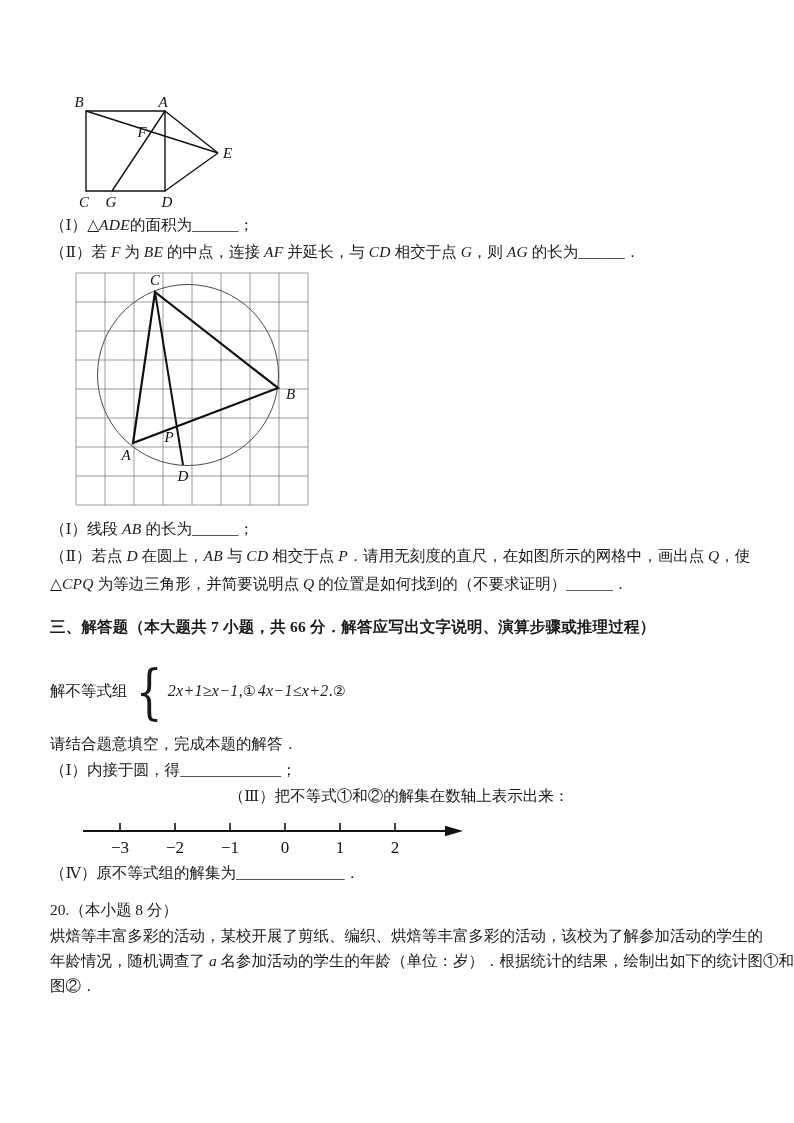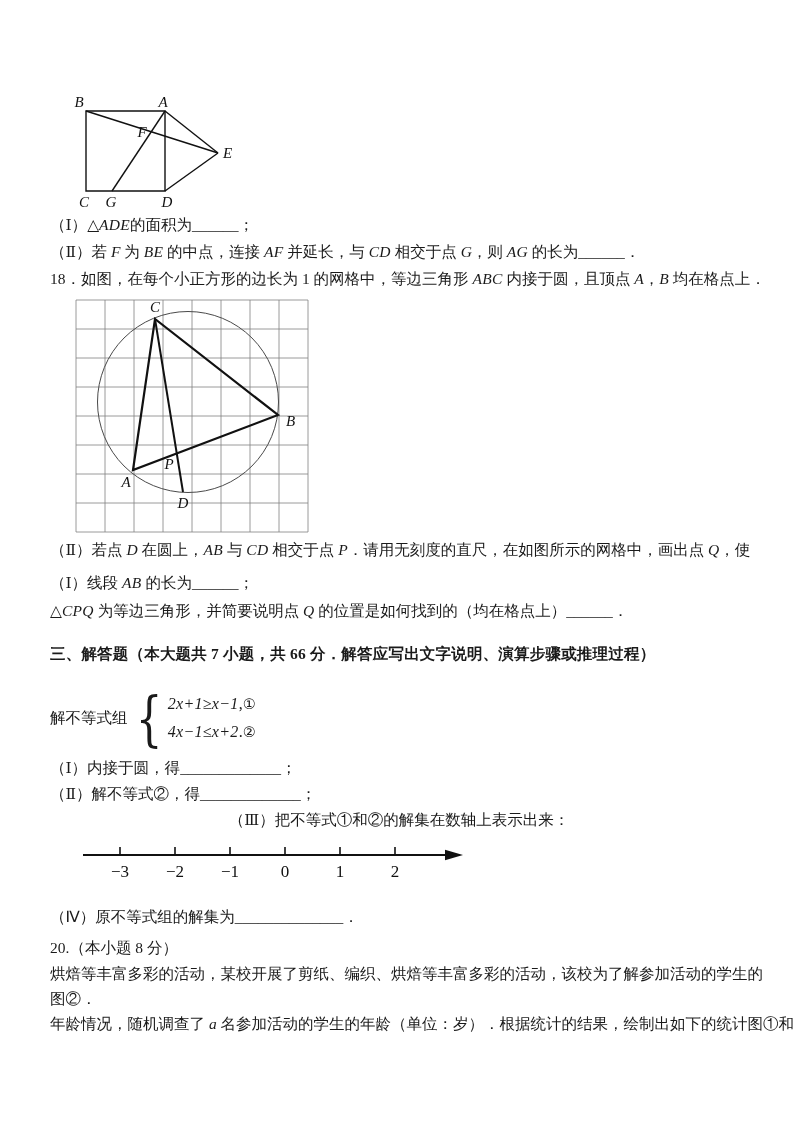--- a/index.html
+++ b/index.html
@@ -25,21 +25,21 @@
   .ptlabel{font-style:italic;font-size:15px;fill:#111;}
   .numlabel{font-size:17px;fill:#111;}
   .ineq-system{display:flex;align-items:center;margin:22px 0 8px 0;height:58px;}
   .ineq-lead{line-height:58px;}
   .brace{
     font-family:"DejaVu Serif",serif;
     font-size:60px;font-weight:400;line-height:58px;
     display:inline-block;transform:scaleX(.7);
     margin:0 0 0 2px;
   }
-  .eqs{display:flex;flex-direction:column;justify-content:center;gap:2px;}
+  .eqs{display:flex;flex-direction:row;justify-content:center;gap:2px;}
   .eqs .eqline{line-height:26px;font-size:16px;white-space:nowrap;}
 </style>
 </head>
 <body>
 
 <div class="page">
   <div class="content">
 
     <svg class="fig" width="230" height="118" viewBox="0 0 230 118" style="margin-left:10px;">
       <g stroke="#111" stroke-width="1.4" fill="none">
@@ -53,56 +53,55 @@
       <text class="ptlabel" x="103" y="14" text-anchor="middle">A</text>
       <text class="ptlabel" x="24" y="114" text-anchor="middle">C</text>
       <text class="ptlabel" x="51" y="114" text-anchor="middle">G</text>
       <text class="ptlabel" x="107" y="114" text-anchor="middle">D</text>
       <text class="ptlabel" x="163" y="65" text-anchor="start">E</text>
       <text class="ptlabel" x="82" y="44" text-anchor="middle">F</text>
     </svg>
 
     <div class="tline"><span class="seg-n">（Ⅰ）</span><span class="seg-n">△</span><span class="seg-b">ADE</span><span class="seg-n">的面积为</span><span class="seg-n">______</span><span class="seg-n">；</span></div>
     <div class="tline"><span class="seg-n">（Ⅱ）若 </span><span class="seg-i">F</span><span class="seg-n"> 为 </span><span class="seg-b">BE</span><span class="seg-n"> 的中点，连接 </span><span class="seg-b">AF</span><span class="seg-n"> 并延长，与 </span><span class="seg-b">CD</span><span class="seg-n"> 相交于点 </span><span class="seg-i">G</span><span class="seg-n">，则 </span><span class="seg-b">AG</span><span class="seg-n"> 的长为</span><span class="seg-n">______</span><span class="seg-n">．</span></div>
-    <div class="tline"><span class="seg-n">18．如图，在每个小正方形的边长为 1 的网格中，等边三角形 </span><span class="seg-b">ABC</span><span class="seg-n"> 内接于圆，且顶点 </span><span class="seg-i">A</span><span class="seg-n">，</span><span class="seg-i">B</span><span class="seg-n"> 均在格点上．</span></div>
 
     <svg class="fig" width="256" height="240" viewBox="0 0 256 240" style="margin-top:4px;margin-left:12px;">
       <g stroke="#828282" stroke-width="0.8" fill="none">
         <path d="M14,4 V236 M43,4 V236 M72,4 V236 M101,4 V236 M130,4 V236 M159,4 V236 M188,4 V236 M217,4 V236 M246,4 V236"></path>
         <path d="M14,4 H246 M14,33 H246 M14,62 H246 M14,91 H246 M14,120 H246 M14,149 H246 M14,178 H246 M14,207 H246 M14,236 H246"></path>
       </g>
       <circle cx="126" cy="106" r="90.5" stroke="#4a4a4a" stroke-width="1" fill="none"></circle>
       <g stroke="#111" stroke-width="2.2" fill="none">
         <path d="M71,174 L93,23 L216,119 Z"></path>
       </g>
       <path d="M93,23 L121,196" stroke="#111" stroke-width="2" fill="none"></path>
       <text class="ptlabel" x="93" y="16" text-anchor="middle">C</text>
       <text class="ptlabel" x="224" y="130" text-anchor="start">B</text>
       <text class="ptlabel" x="64" y="191" text-anchor="middle">A</text>
       <text class="ptlabel" x="107" y="173" text-anchor="middle">P</text>
       <text class="ptlabel" x="121" y="212" text-anchor="middle">D</text>
     </svg>
 
+    <div class="tline" style="margin-top:6px;"><span class="seg-n">（Ⅰ）线段 </span><span class="seg-b">AB</span><span class="seg-n"> 的长为</span><span class="seg-n">______</span><span class="seg-n">；</span></div>
     <div class="tline"><span class="seg-n">（Ⅱ）若点 </span><span class="seg-i">D</span><span class="seg-n"> 在圆上，</span><span class="seg-b">AB</span><span class="seg-n"> 与 </span><span class="seg-b">CD</span><span class="seg-n"> 相交于点 </span><span class="seg-i">P</span><span class="seg-n">．请用无刻度的直尺，在如图所示的网格中，画出点 </span><span class="seg-i">Q</span><span class="seg-n">，使</span></div>
-    <div class="tline" style="margin-top:6px;"><span class="seg-n">（Ⅰ）线段 </span><span class="seg-b">AB</span><span class="seg-n"> 的长为</span><span class="seg-n">______</span><span class="seg-n">；</span></div>
-    <div class="tline" style="line-height:29px;"><span class="seg-n">△</span><span class="seg-b">CPQ</span><span class="seg-n"> 为等边三角形，并简要说明点 </span><span class="seg-i">Q</span><span class="seg-n"> 的位置是如何找到的（均在格点上）</span><span class="seg-n">______</span><span class="seg-n">．</span></div>
+    <div class="tline" style="line-height:29px;"><span class="seg-n">△</span><span class="seg-b">CPQ</span><span class="seg-n"> 为等边三角形，并简要说明点 </span><span class="seg-i">Q</span><span class="seg-n"> 的位置是如何找到的（不要求证明）</span><span class="seg-n">______</span><span class="seg-n">．</span></div>
 
     <div class="head-bold" style="margin-top:15px;">三、解答题（本大题共 7 小题，共 66 分．解答应写出文字说明、演算步骤或推理过程）</div>
 
     <div class="ineq-system">
       <span class="ineq-lead">解不等式组</span>
         <span class="brace">{</span>
       <div class="eqs">
         <div class="eqline"><span class="seg-b">2x+1≥x−1</span><span class="seg-n">,</span><span class="seg-c">①</span></div>
         <div class="eqline"><span class="seg-b">4x−1≤x+2</span><span class="seg-n">.</span><span class="seg-c">②</span></div>
       </div>
     </div>
 
+    <div class="tline" style="margin-top:10px;">请结合题意填空，完成本题的解答．</div>
     <div class="tline" style="line-height:26px;"><span class="seg-n">（Ⅰ）内接于圆，得</span><span class="seg-n">_____________</span><span class="seg-n">；</span></div>
-    <div class="tline" style="line-height:26px;"><span class="seg-n">（Ⅱ）解不等式②，得</span><span class="seg-n">_____________</span><span class="seg-n">；</span></div>
     <div class="tline" style="line-height:26px;text-align:center;"><span class="seg-n">（Ⅲ）把不等式①和②的解集在数轴上表示出来：</span></div>
 
     <svg class="fig" width="420" height="46" viewBox="0 0 420 46" style="margin-top:4px;margin-left:33px;">
       <line x1="0" y1="18" x2="368" y2="18" stroke="#111" stroke-width="2"></line>
       <polygon points="380,18 362,12.8 362,23.2" fill="#111"></polygon>
       <g stroke="#111" stroke-width="1.6">
         <line x1="37" y1="10" x2="37" y2="18"></line>
         <line x1="92" y1="10" x2="92" y2="18"></line>
         <line x1="147" y1="10" x2="147" y2="18"></line>
         <line x1="202" y1="10" x2="202" y2="18"></line>
@@ -110,21 +109,21 @@
         <line x1="312" y1="10" x2="312" y2="18"></line>
       </g>
       <text class="numlabel" x="37" y="40" text-anchor="middle">−3</text>
       <text class="numlabel" x="92" y="40" text-anchor="middle">−2</text>
       <text class="numlabel" x="147" y="40" text-anchor="middle">−1</text>
       <text class="numlabel" x="202" y="40" text-anchor="middle">0</text>
       <text class="numlabel" x="257" y="40" text-anchor="middle">1</text>
       <text class="numlabel" x="312" y="40" text-anchor="middle">2</text>
     </svg>
 
-    <div class="tline" style="margin-top:20px;font-family:Liberation Serif, serif;"><span class="seg-n">（Ⅳ）原不等式组的解集为</span><span class="seg-n">______________</span><span class="seg-n">．</span></div>
+    <div class="tline" style="margin-top:0;"><span class="seg-n">（Ⅳ）原不等式组的解集为</span><span class="seg-n">______________</span><span class="seg-n">．</span></div>
 
-    <div class="tline" style="margin-top:4px;">20.（本小题 8 分）</div>
+    <div class="tline" style="margin-top:10px;">20.（本小题 8 分）</div>
     <div class="tline" style="line-height:25px;"><span class="seg-n">烘焙等丰富多彩的活动，某校开展了剪纸、编织、烘焙等丰富多彩的活动，该校为了解参加活动的学生的</span></div>
+    <div class="tline" style="line-height:25px;"><span class="seg-n">年龄情况，随机调查了 </span><span class="seg-i">a</span><span class="seg-n"> 名参加活动的学生的年龄（单位：岁）．根据统计的结果，绘制出如下的统计图①和</span></div>
     <div class="tline" style="line-height:25px;"><span class="seg-n">图②．</span></div>
-    <div class="tline" style="line-height:25px;"><span class="seg-n">年龄情况，随机调查了 </span><span class="seg-i">a</span><span class="seg-n"> 名参加活动的学生的年龄（单位：岁）．根据统计的结果，绘制出如下的统计图①和</span></div>
 
   </div>
 </div>
 
 </body></html>

